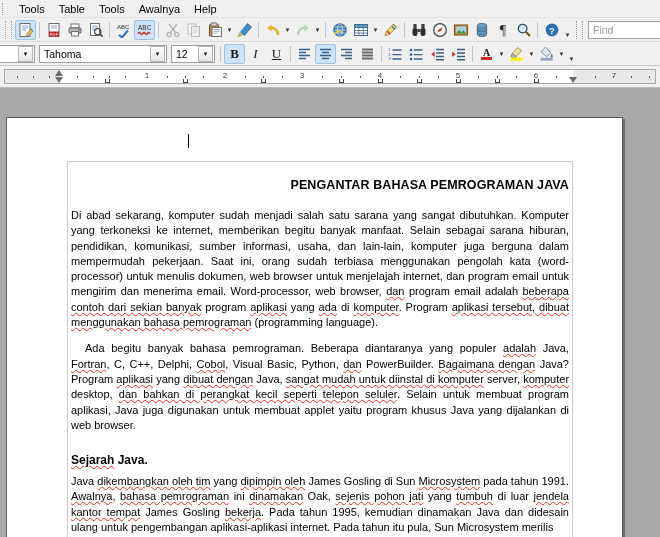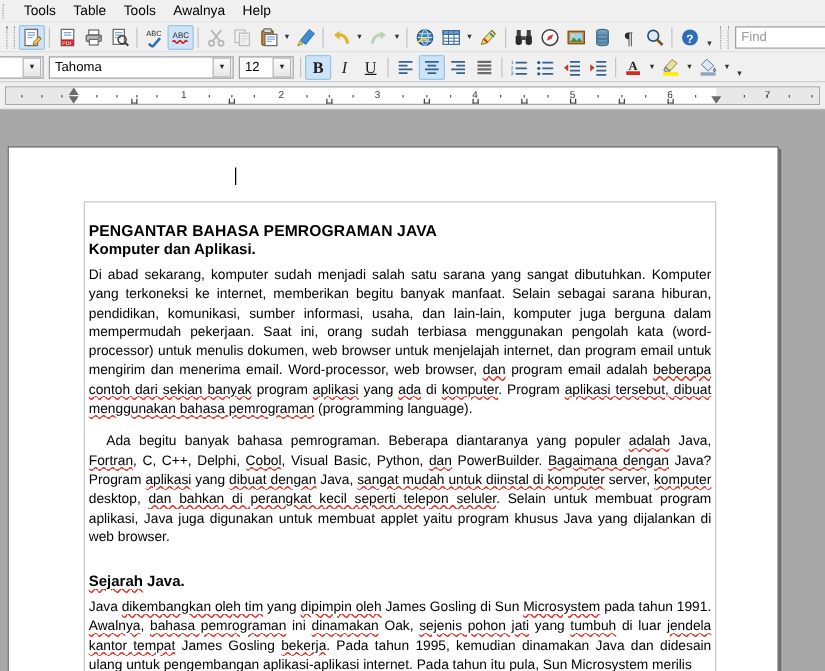--- a/index.html
+++ b/index.html
@@ -184,23 +184,23 @@
     width: 506px;
     height: 560px;
     border: 1px solid #c9c9c9;
   }
   .tf-inner { padding: 16px 3px 0 3px; }
 
   .doc-title {
     font-family: "Liberation Sans", sans-serif;
     font-weight: bold;
     font-size: 12.5px;
-    text-align: left;
+    text-align: right;
     color: #000;
-    margin: 0 0 0 0;
+    margin: 0 0 16px 0;
     letter-spacing: 0.1px;
   }
   .doc-h2 {
     font-family: "Liberation Sans", sans-serif;
     font-weight: bold;
     font-size: 12px;
     color: #000;
     margin: 0 0 7px 0;
   }
   .doc-h2.spaced { margin-top: 20px; }
@@ -476,21 +476,21 @@
 
 <div class="toolbar toolbar-fmt">
 
   <div class="tb-grip"></div>
 
   <div class="combo" style="width:36px; margin-left:-16px;">
     <div class="cval"></div>
     <div class="cbtn">▼</div>
   </div>
 
-  <div class="combo" style="width:148px;">
+  <div class="combo" style="width:128px;">
     <div class="cval">Tahoma</div>
     <div class="cbtn">▼</div>
   </div>
 
   <div class="combo" style="width:44px;">
     <div class="cval">12</div>
     <div class="cbtn">▼</div>
   </div>
 
   <div class="tb-sep"></div>
@@ -649,21 +649,20 @@
 
 <div class="docarea">
 
   <div class="page">
 
     <div class="textframe">
       <div class="tf-inner">
 
         <div class="doc-title">PENGANTAR BAHASA PEMROGRAMAN JAVA</div>
 
-        <div class="doc-h2">Komputer dan Aplikasi.</div>
 
         <p class="doc-p"><span>Di abad sekarang, komputer sudah menjadi salah satu sarana yang sangat dibutuhkan. Komputer yang terkoneksi ke internet, memberikan begitu banyak manfaat. Selain sebagai sarana hiburan, pendidikan, komunikasi, sumber informasi, usaha, dan lain-lain, komputer juga berguna dalam mempermudah pekerjaan. Saat ini, orang sudah terbiasa menggunakan pengolah kata (word-processor) untuk menulis dokumen, web browser untuk menjelajah internet, dan program email untuk mengirim dan menerima email. Word-processor, web browser, </span><span class="sp">dan</span><span> program email adalah </span><span class="sp">beberapa contoh dari sekian banyak</span><span> program </span><span class="sp">aplikasi</span><span> yang </span><span class="sp">ada</span><span> di </span><span class="sp">komputer</span><span>. Program </span><span class="sp">aplikasi tersebut, dibuat menggunakan bahasa pemrograman</span><span> (programming language).</span></p>
         <p class="doc-p"><span class="indent-first"></span><span>Ada begitu banyak bahasa pemrograman. Beberapa diantaranya yang populer </span><span class="sp">adalah</span><span> Java, </span><span class="sp">Fortran</span><span>, C, C++, Delphi, </span><span class="sp">Cobol</span><span>, Visual Basic, Python, </span><span class="sp">dan</span><span> PowerBuilder. </span><span class="sp">Bagaimana dengan</span><span> Java? Program </span><span class="sp">aplikasi</span><span> yang </span><span class="sp">dibuat dengan</span><span> Java, </span><span class="sp">sangat mudah untuk diinstal di komputer</span><span> server, </span><span class="sp">komputer</span><span> desktop, </span><span class="sp">dan bahkan di perangkat kecil seperti telepon seluler</span><span>. Selain untuk membuat program aplikasi, Java juga digunakan untuk membuat applet yaitu program khusus Java yang dijalankan di web browser.</span></p>
 
         <div class="doc-h2 spaced"><span class="sp">Sejarah</span><span> Java.</span></div>
 
         <p class="doc-p"><span>Java </span><span class="sp">dikembangkan oleh tim</span><span> yang </span><span class="sp">dipimpin oleh</span><span> James Gosling di Sun </span><span class="sp">Microsystem</span><span> pada tahun 1991. </span><span class="sp">Awalnya</span><span>, </span><span class="sp">bahasa pemrograman</span><span> ini </span><span class="sp">dinamakan</span><span> Oak, </span><span class="sp">sejenis pohon jati</span><span> yang </span><span class="sp">tumbuh</span><span> di luar </span><span class="sp">jendela kantor tempat</span><span> James Gosling </span><span class="sp">bekerja</span><span>. Pada tahun 1995, kemudian dinamakan Java dan didesain ulang untuk pengembangan aplikasi-aplikasi internet. Pada tahun itu pula, Sun Microsystem merilis</span></p>
 
       </div>
     </div>

